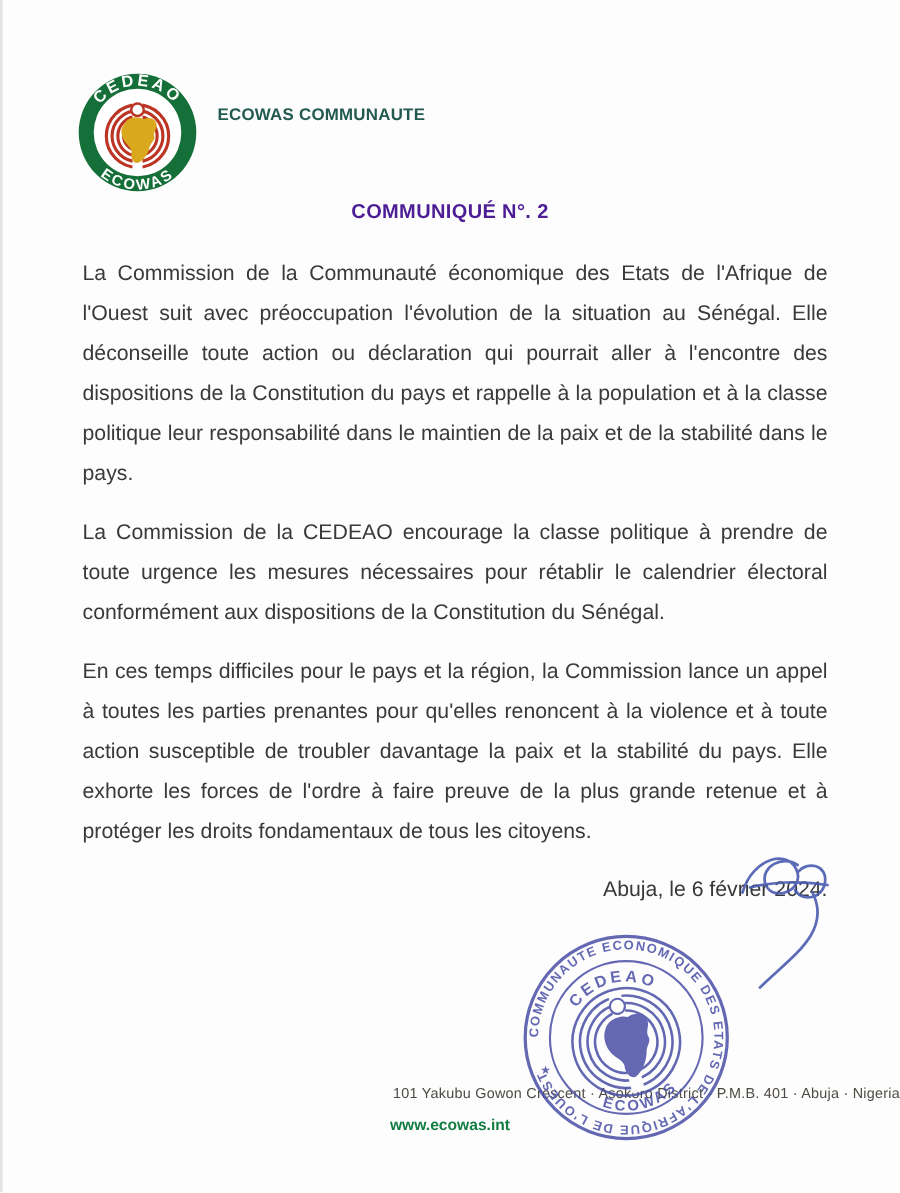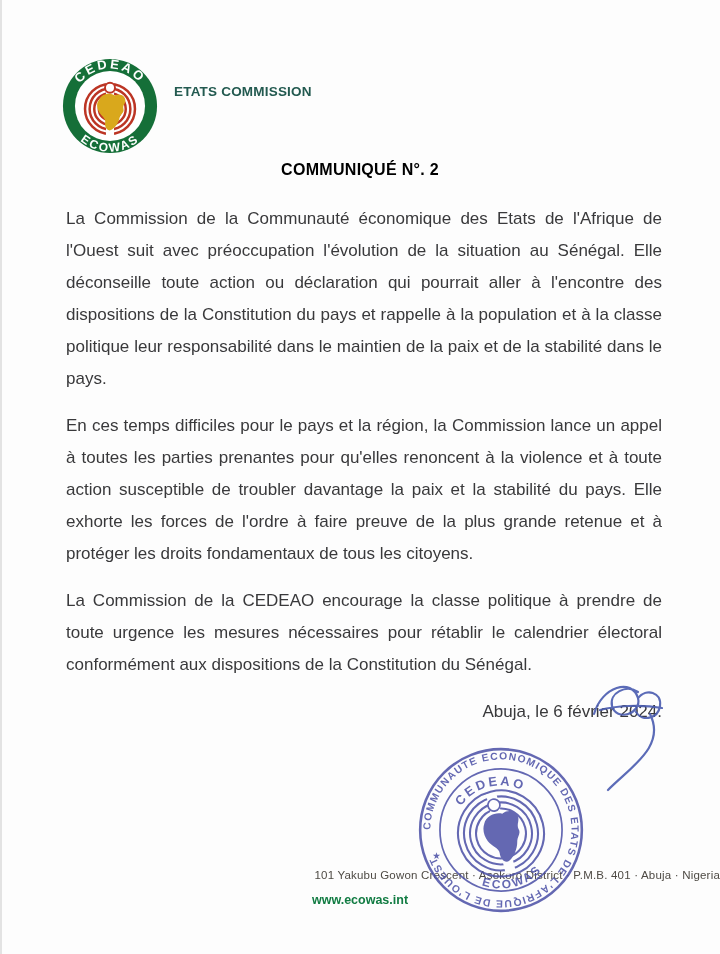--- a/index.html
+++ b/index.html
@@ -6,21 +6,21 @@
   .page {
     position:relative; width:720px; height:954px; background:#fdfdfd;
     font-family:"Liberation Sans", sans-serif; overflow:hidden;
   }
   .edge-left { position:absolute; left:0; top:0; width:2px; height:100%; background:#dcdcdc; opacity:.8; }
   .logo { position:absolute; left:62px; top:57px; width:96px; height:98px; }
   .org-block { position:absolute; left:174px; top:84px; }
   .org-line { font-size:13.5px; font-weight:bold; line-height:15.8px; color:#235a50; letter-spacing:.2px; }
   .doc-title {
     position:absolute; left:0; top:161px; width:100%; text-align:center;
-    font-size:16px; font-weight:bold; color:#000000; letter-spacing:.3px;
+    font-size:16px; font-weight:bold; color:#4c1d95; letter-spacing:.3px;
   }
   .body-text {
     position:absolute; left:66px; top:203px; width:596px;
     font-size:17px; line-height:32px; color:#39393b; text-align:justify;
   }
   .body-text p { margin:0 0 15px 0; }
   .dateline { margin-top:13px; text-align:right; font-size:17px; color:#39393b; }
   .stamp { position:absolute; left:415px; top:744px; width:172px; height:172px; opacity:.85; }
   .signature { position:absolute; left:570px; top:662px; width:116px; height:136px; }
   .footer-address {
@@ -55,29 +55,29 @@
     <text font-size="13.5" font-weight="bold" fill="#ffffff" letter-spacing="2.5" font-family="Liberation Sans, sans-serif">
       <textPath href="#lg-top" startOffset="50%" text-anchor="middle">CEDEAO</textPath>
     </text>
     <path id="lg-bot" d="M 2.5 50 A 47.5 47.5 0 0 0 97.5 50" fill="none"></path>
     <text font-size="12.5" font-weight="bold" fill="#ffffff" letter-spacing="2" font-family="Liberation Sans, sans-serif">
       <textPath href="#lg-bot" startOffset="50%" text-anchor="middle">ECOWAS</textPath>
     </text>
   </svg>
 
   <div class="org-block">
-    <div class="org-line">ETATS COMMISSION</div>
+    <div class="org-line">ECOWAS COMMUNAUTE</div>
   </div>
 
   <div class="doc-title">COMMUNIQUÉ N°. 2</div>
 
   <div class="body-text">
     <p>La Commission de la Communauté économique des Etats de l'Afrique de l'Ouest suit avec préoccupation l'évolution de la situation au Sénégal. Elle déconseille toute action ou déclaration qui pourrait aller à l'encontre des dispositions de la Constitution du pays et rappelle à la population et à la classe politique leur responsabilité dans le maintien de la paix et de la stabilité dans le pays.</p>
+    <p>La Commission de la CEDEAO encourage la classe politique à prendre de toute urgence les mesures nécessaires pour rétablir le calendrier électoral conformément aux dispositions de la Constitution du Sénégal.</p>
     <p>En ces temps difficiles pour le pays et la région, la Commission lance un appel à toutes les parties prenantes pour qu'elles renoncent à la violence et à toute action susceptible de troubler davantage la paix et la stabilité du pays. Elle exhorte les forces de l'ordre à faire preuve de la plus grande retenue et à protéger les droits fondamentaux de tous les citoyens.</p>
-    <p>La Commission de la CEDEAO encourage la classe politique à prendre de toute urgence les mesures nécessaires pour rétablir le calendrier électoral conformément aux dispositions de la Constitution du Sénégal.</p>
     <div class="dateline">Abuja, le 6 février 2024.</div>
   </div>
 
   <div class="footer-address">101 Yakubu Gowon Crescent · Asokoro District · P.M.B. 401 · Abuja · Nigeria</div>
   <div class="footer-site">www.ecowas.int</div>
 
   <svg class="stamp" viewBox="0 0 200 200" aria-hidden="true">
     <g stroke="#4a4fa6" fill="none">
       <circle cx="100" cy="100" r="94" stroke-width="3"></circle>
       <circle cx="100" cy="100" r="71" stroke-width="2"></circle>

